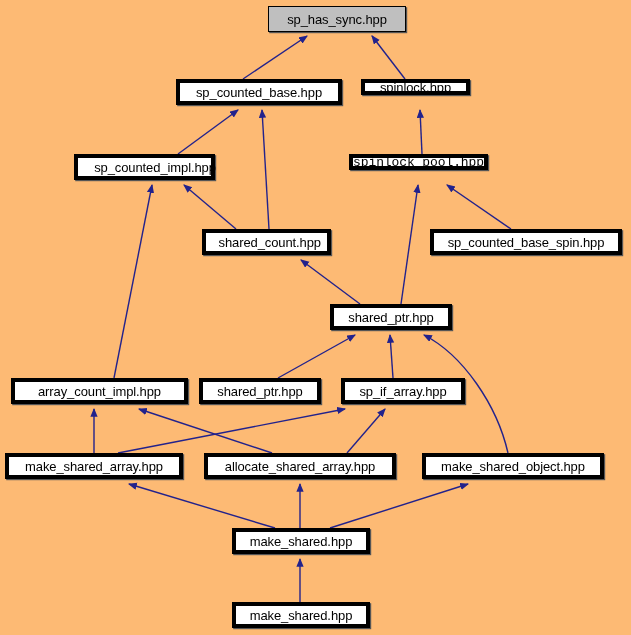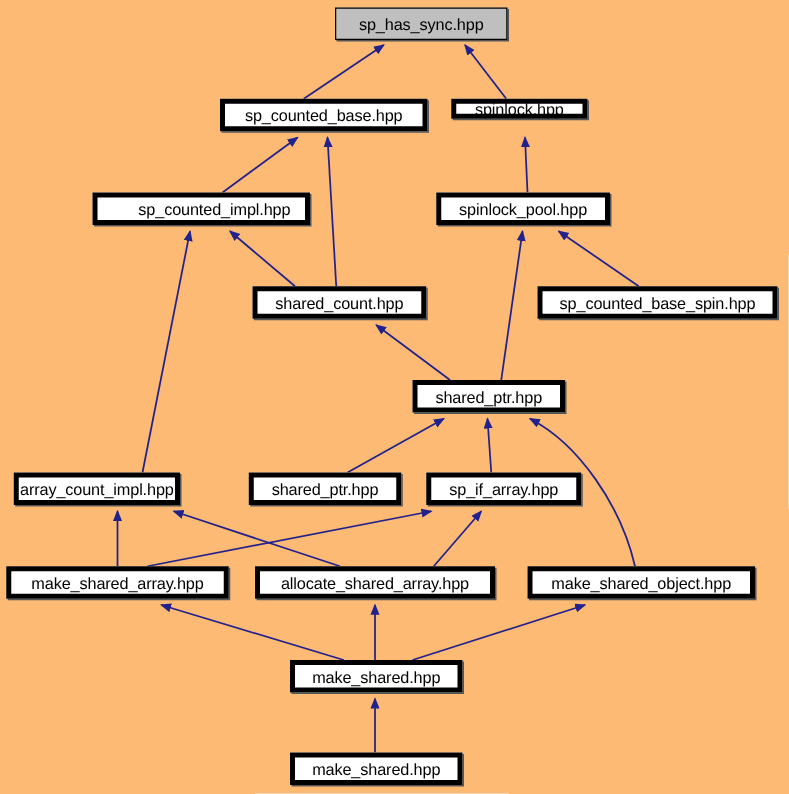--- a/index.html
+++ b/index.html
@@ -91,36 +91,36 @@
   <div id="nodes-group">
       <div class="node root" style="left: 268px; top: 6px; width: 138px; height: 26px; border-color: rgb(0, 0, 0); background: rgb(191, 191, 191); color: rgb(0, 0, 0);">
         <span class="node-label">sp_has_sync.hpp</span>
       </div>
       <div class="node" style="left: 176px; top: 79px; width: 166px; height: 26px; border-color: rgb(0, 0, 0); background: rgb(255, 255, 255); color: rgb(0, 0, 0);">
         <span class="node-label">sp_counted_base.hpp</span>
       </div>
       <div class="node" style="left: 361px; top: 79px; width: 109px; height: 16px; border-color: rgb(0, 0, 0); background: rgb(255, 255, 255); color: rgb(0, 0, 0);">
         <span class="node-label">spinlock.hpp</span>
       </div>
-      <div class="node" style="left: 74px; top: 154px; width: 174px; height: 26px; border-color: rgb(0, 0, 0); background: rgb(255, 255, 255); color: rgb(0, 0, 0); padding-left: 21px;">
+      <div class="node" style="left: 74px; top: 154px; width: 141px; height: 26px; border-color: rgb(0, 0, 0); background: rgb(255, 255, 255); color: rgb(0, 0, 0); padding-left: 21px;">
         <span class="node-label">sp_counted_impl.hpp</span>
       </div>
-      <div class="node" style="left: 349px; top: 154px; width: 139px; height: 26px; border-color: rgb(0, 0, 0); background: rgb(255, 255, 255); color: rgb(0, 0, 0);">
+      <div class="node" style="left: 349px; top: 154px; width: 139px; height: 16px; border-color: rgb(0, 0, 0); background: rgb(255, 255, 255); color: rgb(0, 0, 0); font-family: Liberation Mono, monospace;">
         <span class="node-label">spinlock_pool.hpp</span>
       </div>
-      <div class="node" style="left: 202px; top: 229px; width: 139px; height: 26px; border-color: rgb(0, 0, 0); background: rgb(255, 255, 255); color: rgb(0, 0, 0);">
+      <div class="node" style="left: 202px; top: 229px; width: 129px; height: 26px; border-color: rgb(0, 0, 0); background: rgb(255, 255, 255); color: rgb(0, 0, 0); justify-content: flex-end;">
         <span class="node-label">shared_count.hpp</span>
       </div>
       <div class="node" style="left: 430px; top: 229px; width: 192px; height: 26px; border-color: rgb(0, 0, 0); background: rgb(255, 255, 255); color: rgb(0, 0, 0);">
         <span class="node-label">sp_counted_base_spin.hpp</span>
       </div>
       <div class="node" style="left: 330px; top: 304px; width: 122px; height: 26px; border-color: rgb(0, 0, 0); background: rgb(255, 255, 255); color: rgb(0, 0, 0);">
         <span class="node-label">shared_ptr.hpp</span>
       </div>
-      <div class="node" style="left: 11px; top: 378px; width: 133px; height: 26px; border-color: rgb(0, 0, 0); background: rgb(255, 255, 255); color: rgb(0, 0, 0);">
+      <div class="node" style="left: 11px; top: 378px; width: 177px; height: 26px; border-color: rgb(0, 0, 0); background: rgb(255, 255, 255); color: rgb(0, 0, 0);">
         <span class="node-label">array_count_impl.hpp</span>
       </div>
       <div class="node" style="left: 199px; top: 378px; width: 122px; height: 26px; border-color: rgb(0, 0, 0); background: rgb(255, 255, 255); color: rgb(0, 0, 0);">
         <span class="node-label">shared_ptr.hpp</span>
       </div>
       <div class="node" style="left: 341px; top: 378px; width: 124px; height: 26px; border-color: rgb(0, 0, 0); background: rgb(255, 255, 255); color: rgb(0, 0, 0);">
         <span class="node-label">sp_if_array.hpp</span>
       </div>
       <div class="node" style="left: 5px; top: 453px; width: 178px; height: 26px; border-color: rgb(0, 0, 0); background: rgb(255, 255, 255); color: rgb(0, 0, 0);">
         <span class="node-label">make_shared_array.hpp</span>

